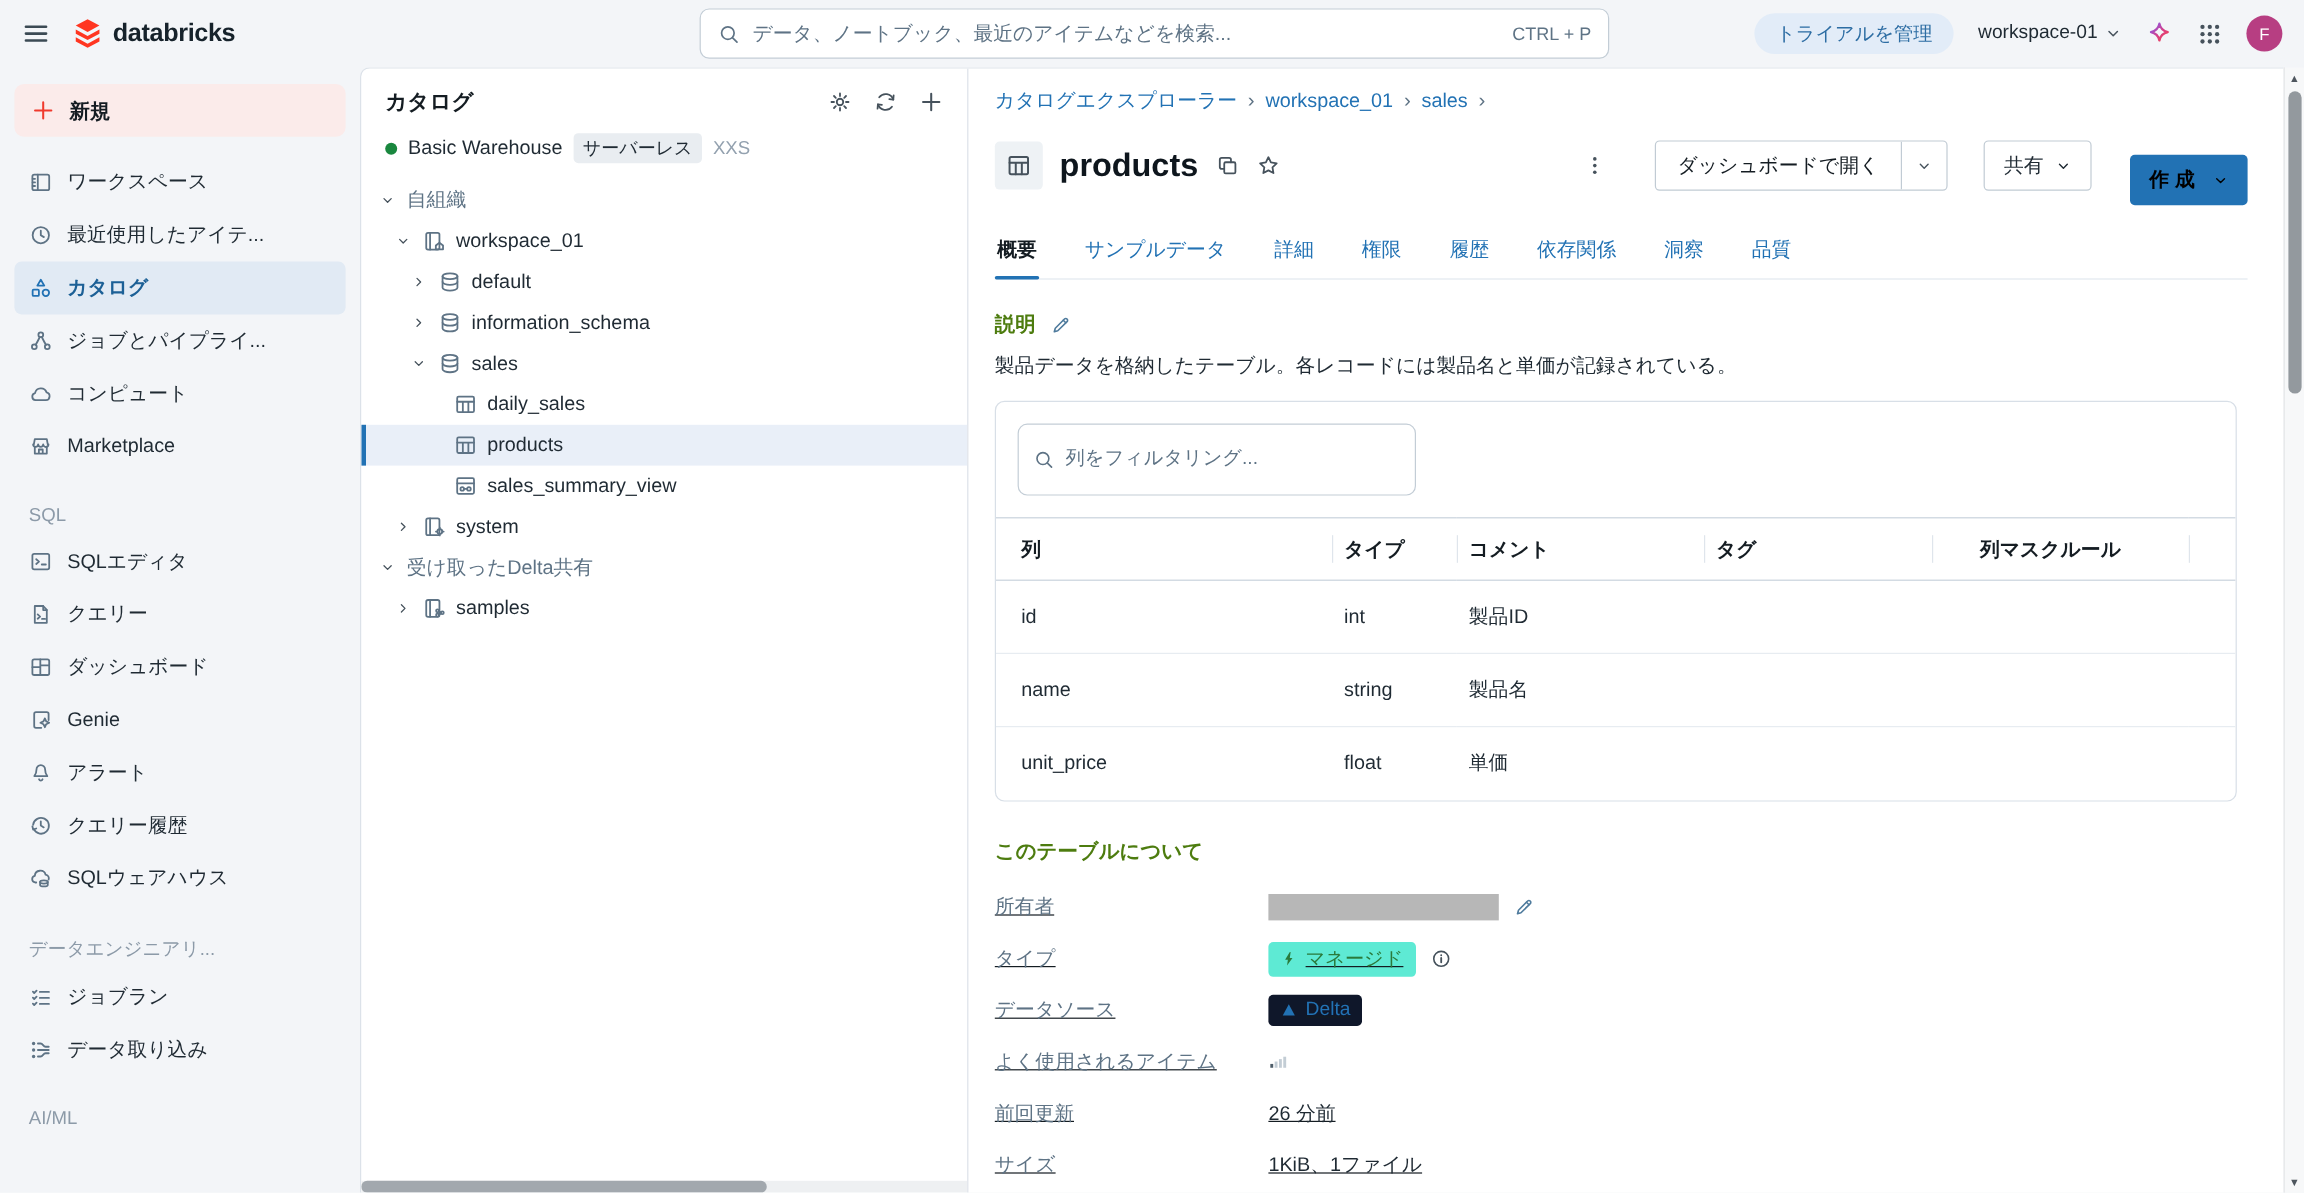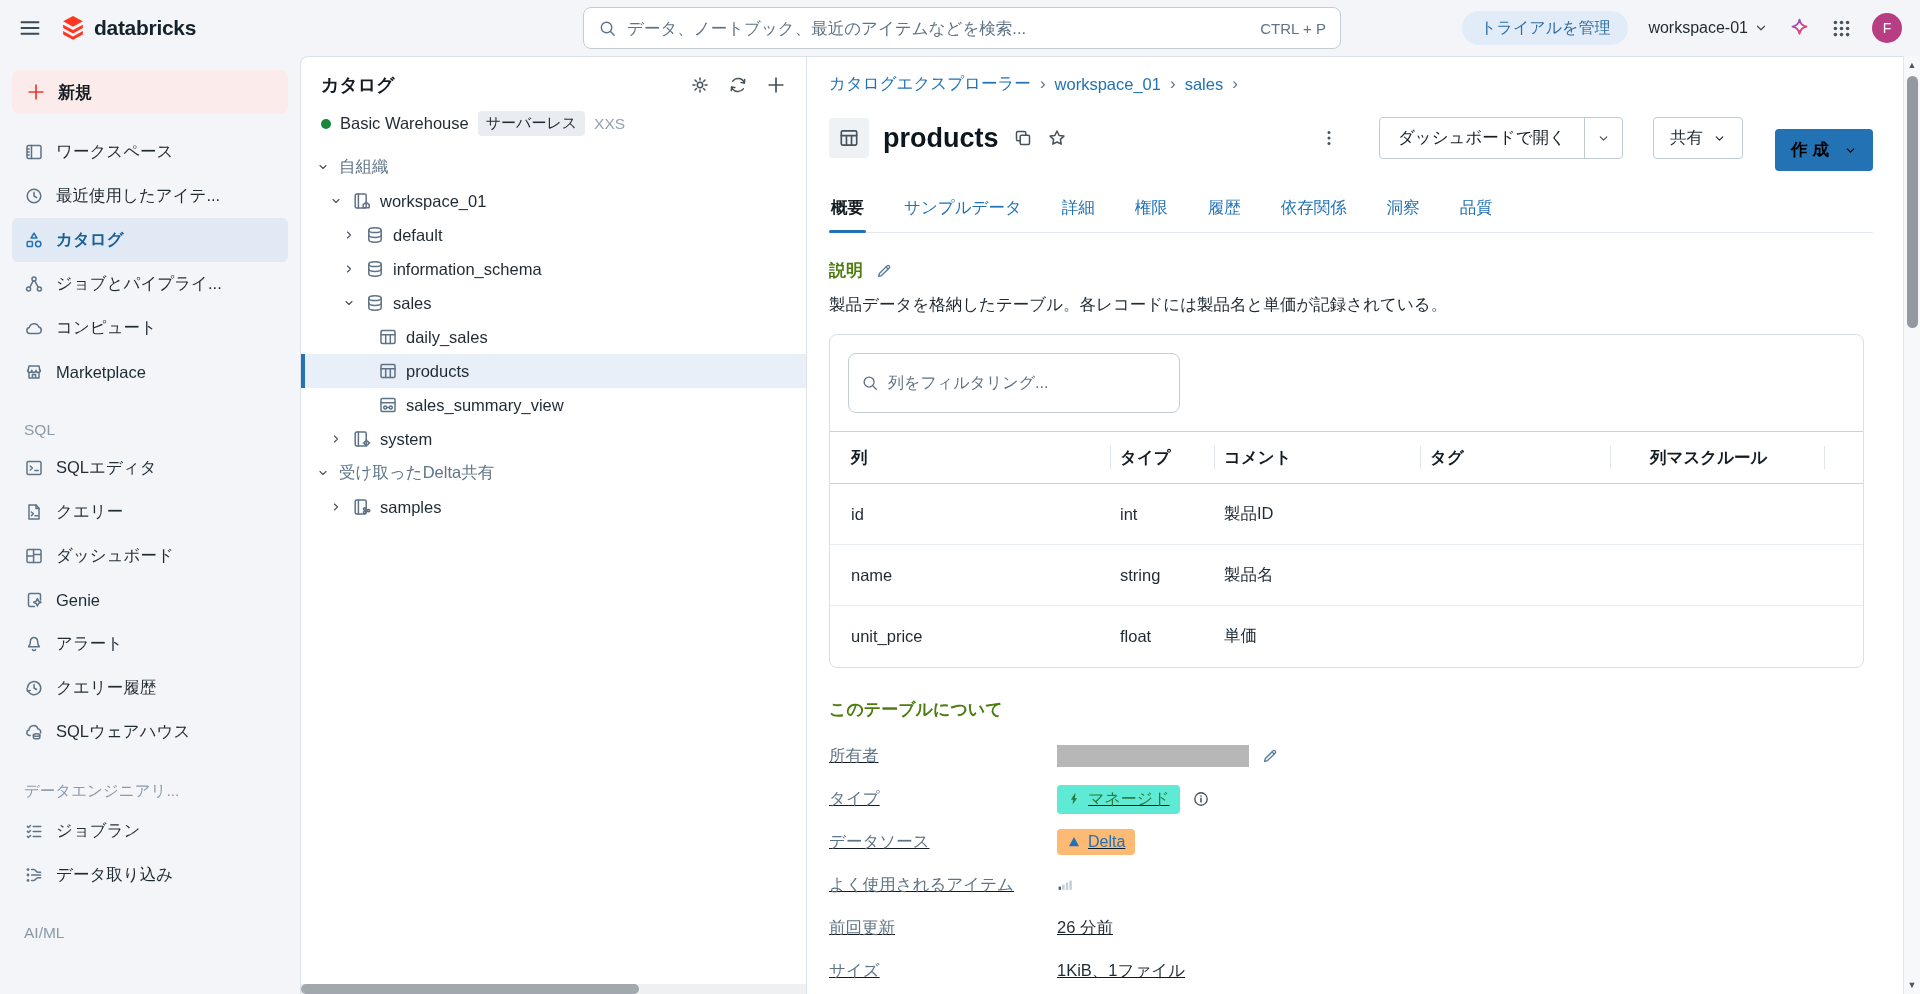--- a/index.html
+++ b/index.html
@@ -126,21 +126,21 @@
   td.muted-cell{color:#5e7385;}
   
   .about-title{margin-top:30px;}
   .about-rows{margin-top:14px;text-decoration:underline;}
   .about-row{display:flex;align-items:center;height:43px;}
   .about-label{width:228px;flex:none;color:#5e7385;font-size:16.5px;}
   .about-value{display:flex;align-items:center;gap:12px;font-size:16.5px;color:#1f2a33;}
   .redacted{width:192px;height:22px;background:#b7b7b7;display:inline-block;}
   .pill{display:inline-flex;align-items:center;gap:7px;border-radius:4px;padding:4px 10px;font-size:16px;}
   .pill.green{background:#5eead4;color:#2a7a3b;}
-  .pill.blue{background:#fdba74;color:#2272b4;cursor:pointer;}
+  .pill.blue{background:#0f172a;color:#2272b4;cursor:pointer;}
   .info{color:#46525c;}
   .bars{color:#9aa7b2;}
 
   
   .vscroll{width:17px;flex:none;background:#f7f8f9;border-left:1px solid #e4e6e8;display:flex;flex-direction:column;align-items:center;}
   .vs-arrow{height:18px;display:flex;align-items:center;justify-content:center;color:#4e565e;font-size:9px;flex:none;cursor:pointer;width:100%;}
   .vs-thumb{width:11px;border-radius:6px;background:#93999e;height:252px;margin-top:2px;cursor:pointer;}
   .vs-fill{flex:1;}
 </style>
 </head>

